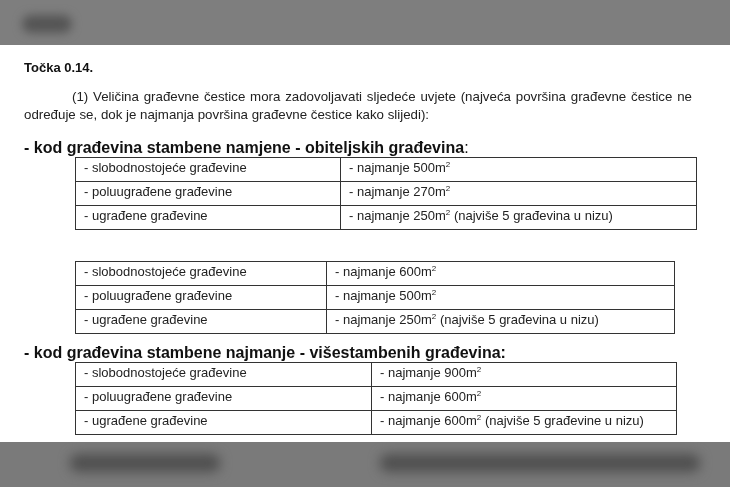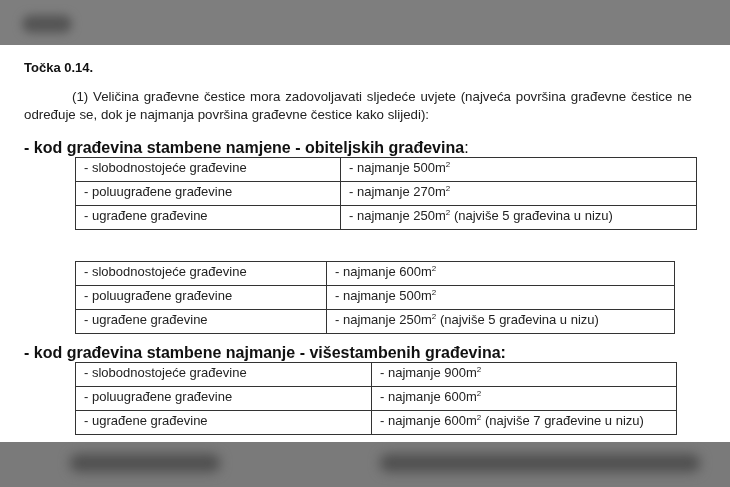--- a/index.html
+++ b/index.html
@@ -107,21 +107,21 @@
         <tr>
       <td style="width:287px;">- slobodnostojeće građevine</td>
       <td><span>- najmanje 900m</span><sup>2</sup><span></span></td>
     </tr>
     <tr>
       <td>- poluugrađene građevine</td>
       <td><span>- najmanje 600m</span><sup>2</sup><span></span></td>
     </tr>
     <tr>
       <td>- ugrađene građevine</td>
-      <td><span>- najmanje 600m</span><sup>2</sup><span> (najviše 7 građevine u nizu)</span></td>
+      <td><span>- najmanje 600m</span><sup>2</sup><span> (najviše 5 građevine u nizu)</span></td>
     </tr>
   </tbody>
     </table>
 </div>
 
 <div class="bottom-band">
   <div class="bottom-blur" style="left:70px; width:150px;"></div>
   <div class="bottom-blur" style="left:380px; width:320px;"></div>
 </div>
 

